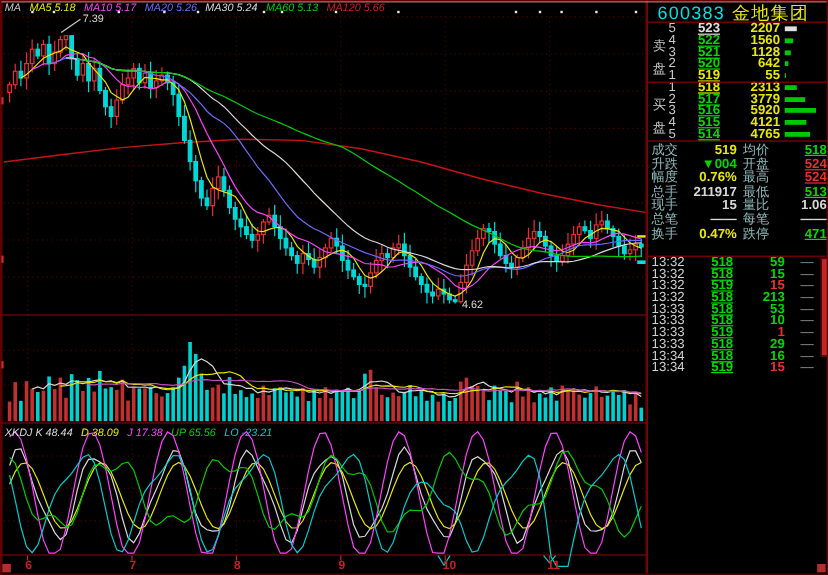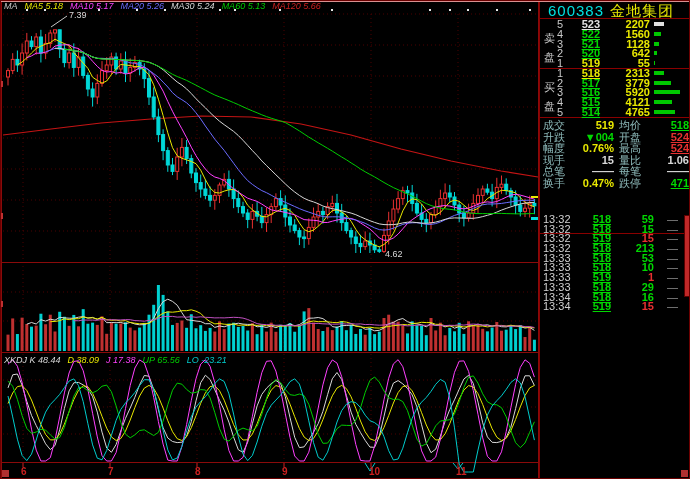--- a/index.html
+++ b/index.html
@@ -24,21 +24,21 @@
   #rtitle .name{color:#e8e800;}
   #book{position:absolute;top:17px;left:0;right:0;height:100px;border-top:1px solid #8a0000;border-bottom:1px solid #8a0000;box-sizing:border-box;}
   #book .divider{position:absolute;top:49px;left:0;right:0;height:1px;background:#8a0000;}
   .sidechar{position:absolute;left:4px;font-size:11px;color:#c8c8c8;}
   .brow{display:flex;height:9.8px;line-height:10px;font-size:11px;font-weight:bold;align-items:center;padding-left:17px;}
   .brow .lvl{width:11px;color:#c8c8c8;font-weight:normal;}
   .brow .bp{width:32px;text-align:right;text-decoration:underline;}
   .brow .bv{width:50px;text-align:right;color:#e8e800;}
   .brow .barwrap{width:26px;height:10px;position:relative;margin-left:4px;}
   .brow .barfill{position:absolute;left:0;top:3px;height:4px;}
-  #stats{position:absolute;top:118px;left:0;right:0;height:115px;border-bottom:1px solid #8a0000;box-sizing:border-box;padding-top:1px;}
+  #stats{position:absolute;top:118px;left:0;right:0;height:95px;border-bottom:1px solid #8a0000;box-sizing:border-box;padding-top:1px;}
   .srow{display:flex;height:11.6px;line-height:11.6px;font-size:11px;padding:0 2px 0 3px;}
   .srow .lab{width:27px;color:#8fbcbc;}
   .srow .v1{width:44px;text-align:right;font-weight:bold;}
   .srow .lab2{width:28px;margin-left:5px;color:#8fbcbc;}
   .srow .v2{flex:1;text-align:right;font-weight:bold;}
   .und{text-decoration:underline;}
   #ticksbox{position:absolute;top:213px;left:0;right:0;bottom:0;}
   .trow{display:flex;height:9.7px;line-height:10px;font-size:11px;font-weight:bold;padding-left:3px;}
   .trow .tt{width:37px;color:#d0d0d0;font-weight:normal;}
   .trow .tp{width:31px;text-align:right;color:#00d800;text-decoration:underline;}
@@ -582,20 +582,26 @@
           <span class="lab2">开盘</span>
           <span class="v2 und" style="color:#e83030">524</span>
         </div>
         <div class="srow">
           <span class="lab">幅度</span>
           <span class="v1" style="color:#e8e800">0.76%</span>
           <span class="lab2">最高</span>
           <span class="v2 und" style="color:#e83030">524</span>
         </div>
         <div class="srow">
+          <span class="lab">总手</span>
+          <span class="v1" style="color:#d8d8d8">211917</span>
+          <span class="lab2">最低</span>
+          <span class="v2 und" style="color:#00d800">513</span>
+        </div>
+        <div class="srow">
           <span class="lab">现手</span>
           <span class="v1" style="color:#d8d8d8">15</span>
           <span class="lab2">量比</span>
           <span class="v2" style="color:#d8d8d8">1.06</span>
         </div>
         <div class="srow">
           <span class="lab">总笔</span>
           <span class="v1" style="color:#d8d8d8">——</span>
           <span class="lab2">每笔</span>
           <span class="v2" style="color:#d8d8d8">——</span>

